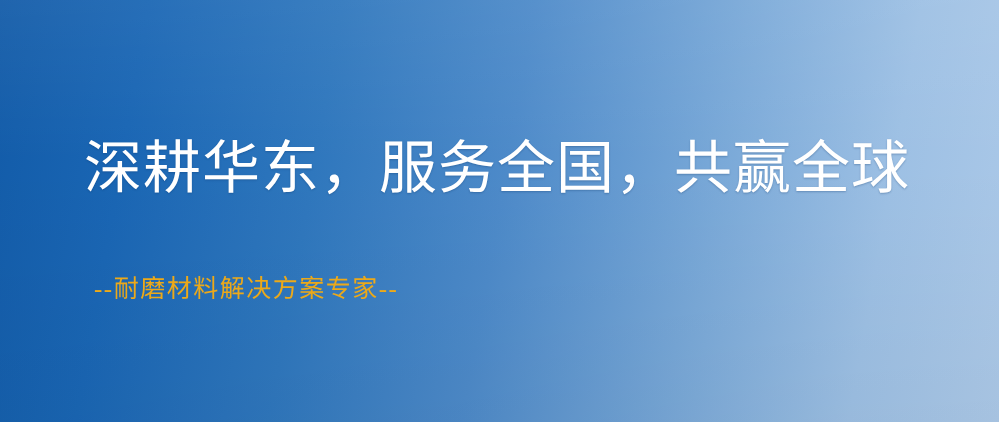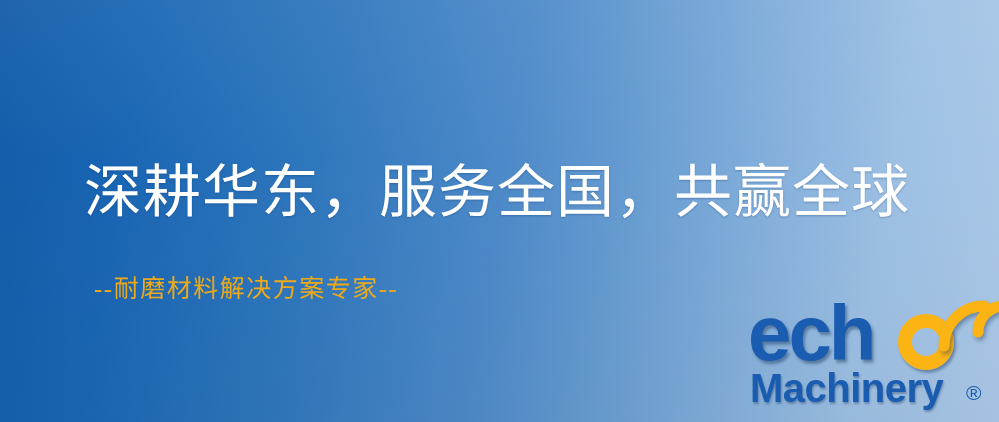--- a/index.html
+++ b/index.html
@@ -35,21 +35,21 @@
       linear-gradient(180deg,
         rgba(255,255,255,0.06) 0%,
         rgba(255,255,255,0.00) 38%,
         rgba(0,0,0,0.035) 100%);
     pointer-events: none;
   }
 
   .headline {
     position: absolute;
     left: 84px;
-    top: 160px;
+    top: 136px;
     margin: 0;
     color: #ffffff;
     font-size: 58px;
     font-weight: 400;
     line-height: 1.15;
     letter-spacing: 1px;
     white-space: nowrap;
     text-shadow: 0 1px 2px rgba(10,50,100,0.30);
   }
 
@@ -144,34 +144,14 @@
 <body>
 
 <div class="banner">
 
   <div class="banner-sheen"></div>
 
   <h1 class="headline">深耕华东，服务全国，共赢全球</h1>
 
   <p class="subline">--耐磨材料解决方案专家--</p>
 
-  <div class="logo">
-
-    <div class="logo-wordmark">
-
-      <span class="logo-echo">ech</span>
-
-      <span class="logo-o"></span>
-
-      <svg class="logo-signal" viewBox="0 0 70 62">
-        <path d="M10 50 A40 40 0 0 1 50 10" fill="none" stroke="#fcb415" stroke-width="11" stroke-linecap="round"></path>
-        <path d="M28 54 A26 26 0 0 1 54 28" fill="none" stroke="#fcb415" stroke-width="11" stroke-linecap="round" transform="translate(16,-18)"></path>
-      </svg>
-
-    </div>
-
-    <span class="logo-machinery">Machinery</span>
-
-    <span class="logo-reg">®</span>
-
-  </div>
 
 </div>
 
 </body></html>

